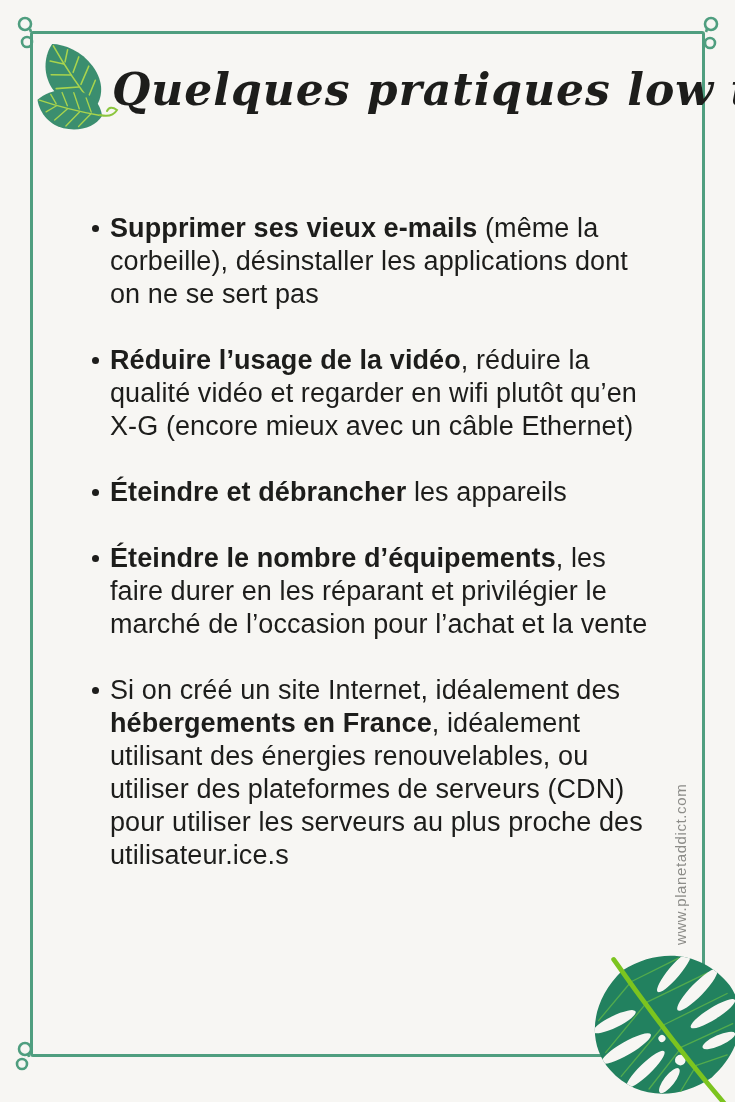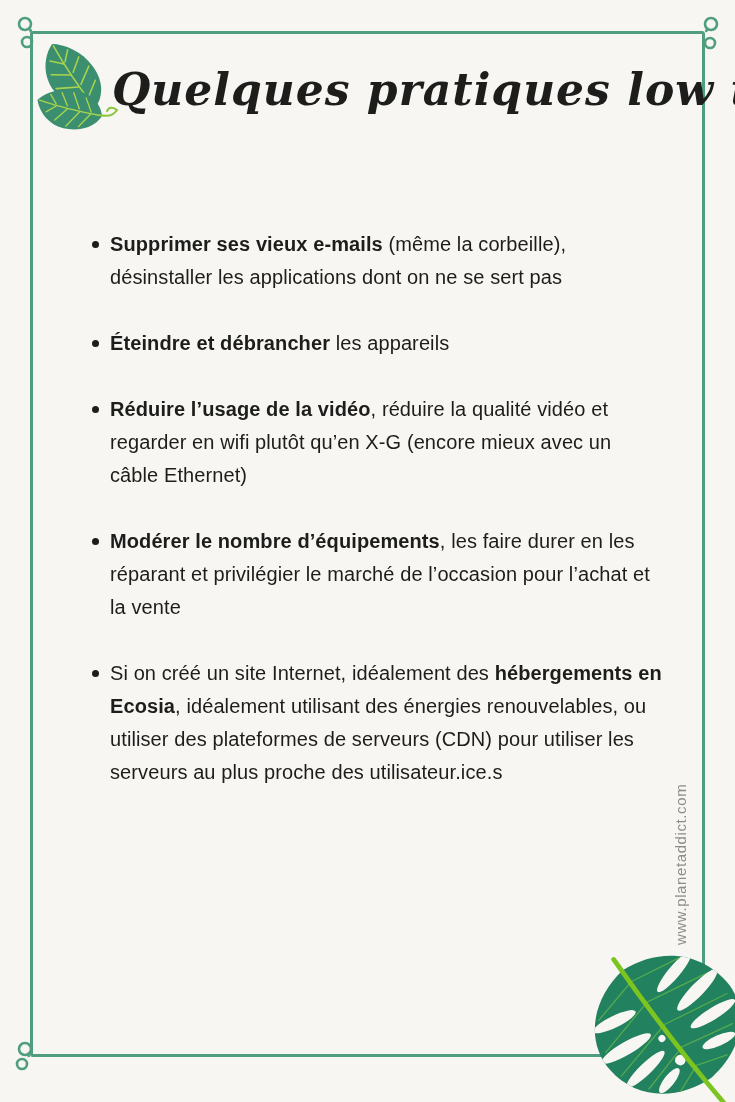--- a/index.html
+++ b/index.html
@@ -43,24 +43,23 @@
     font-weight:bold;
     font-size:44px;
     letter-spacing:1px;
     white-space:nowrap;
     color:var(--text);
   }
   ul.practices{
     position:absolute;
     left:85px;top:212px;width:578px;
     list-style:none;
-    font-size:20px;
+    font-size:27px;
     line-height:33px;
     letter-spacing:0.1px;
-    margin-top:16px;
   }
   ul.practices li{
     position:relative;
     padding-left:25px;
     margin-bottom:33px;
   }
   ul.practices li::before{
     content:"";
     position:absolute;
     left:7px;top:13px;
@@ -157,24 +156,24 @@
       </g>
 
       <path d="M70,79 q12,3 17,-5 q-7,-5 -10,1" fill="none" stroke="#8cc63e" stroke-width="2" stroke-linecap="round"></path>
     </svg>
   </div>
 
   <div class="page-title">Quelques pratiques low tech</div>
 
   <ul class="practices">
       <li><span class="seg bold">Supprimer ses vieux e-mails</span><span class="seg"> (même la corbeille), désinstaller les applications dont on ne se sert pas</span></li>
+      <li><span class="seg bold">Réduire l’usage de la vidéo</span><span class="seg">, réduire la qualité vidéo et regarder en wifi plutôt qu’en X-G (encore mieux avec un câble Ethernet)</span></li>
       <li><span class="seg bold">Éteindre et débrancher</span><span class="seg"> les appareils</span></li>
-      <li><span class="seg bold">Réduire l’usage de la vidéo</span><span class="seg">, réduire la qualité vidéo et regarder en wifi plutôt qu’en X-G (encore mieux avec un câble Ethernet)</span></li>
-      <li><span class="seg bold">Modérer le nombre d’équipements</span><span class="seg">, les faire durer en les réparant et privilégier le marché de l’occasion pour l’achat et la vente</span></li>
-      <li><span class="seg">Si on créé un site Internet, idéalement des </span><span class="seg bold">hébergements en Ecosia</span><span class="seg">, idéalement utilisant des énergies renouvelables, ou utiliser des plateformes de serveurs (CDN) pour utiliser les serveurs au plus proche des utilisateur.ice.s</span></li>
+      <li><span class="seg bold">Éteindre le nombre d’équipements</span><span class="seg">, les faire durer en les réparant et privilégier le marché de l’occasion pour l’achat et la vente</span></li>
+      <li><span class="seg">Si on créé un site Internet, idéalement des </span><span class="seg bold">hébergements en France</span><span class="seg">, idéalement utilisant des énergies renouvelables, ou utiliser des plateformes de serveurs (CDN) pour utiliser les serveurs au plus proche des utilisateur.ice.s</span></li>
     </ul>
 
   <div class="website-vertical">www.planetaddict.com</div>
 
   <div class="monstera">
     <svg width="165" height="157" viewBox="0 0 165 157">
       <defs>
         <clipPath id="leafclip">
           <path d="M6,0 C10,-40 38,-64 72,-64 C104,-62 122,-34 124,-4 C122,30 100,58 66,60 C36,62 10,38 6,0 Z" transform="translate(48,20) rotate(52) scale(1.18)"></path>
         </clipPath>

